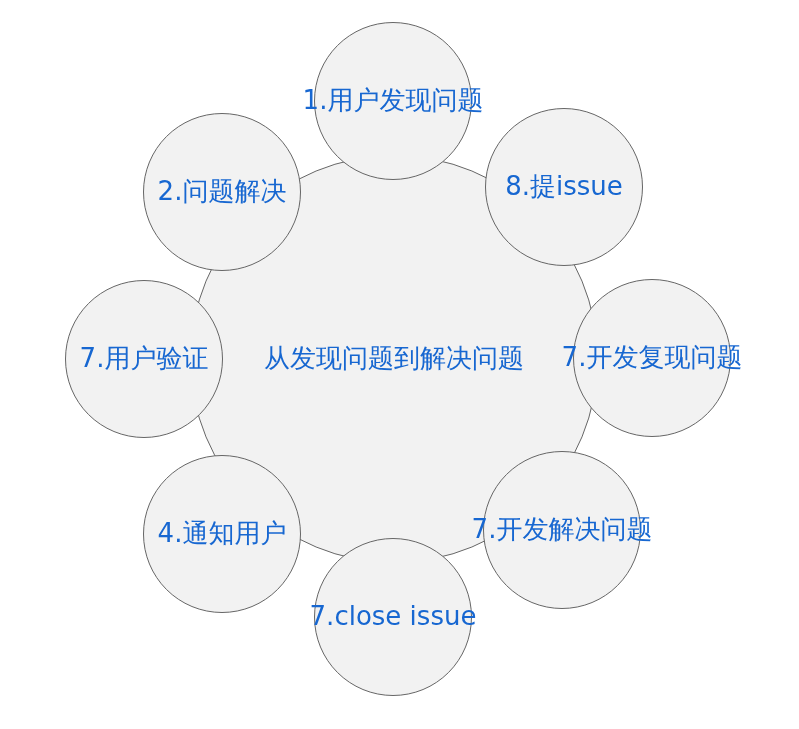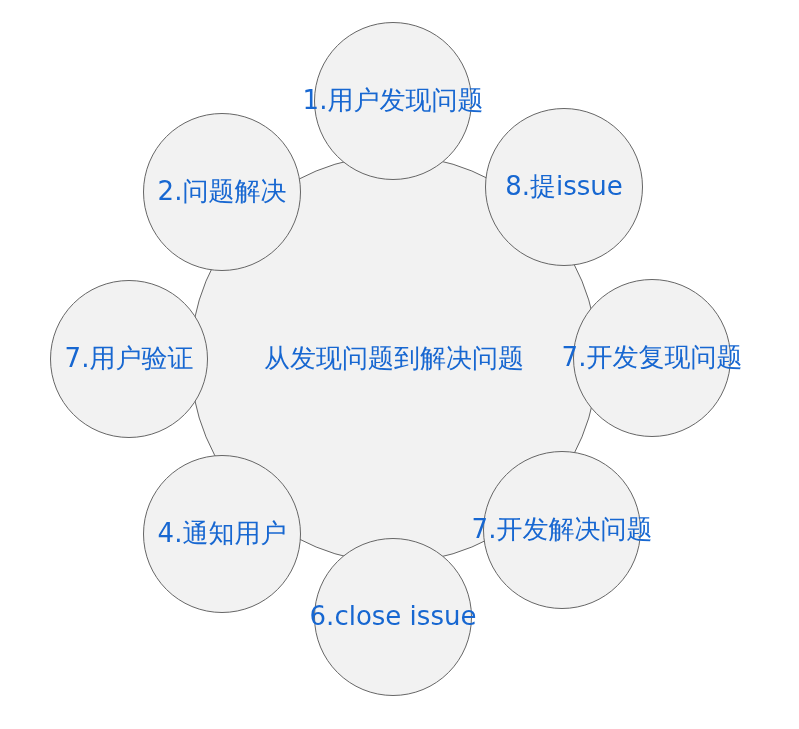--- a/index.html
+++ b/index.html
@@ -51,25 +51,25 @@
       <div class="circle step-circle" style="left: 485px; top: 108px; width: 158px; height: 158px;">
         <span class="label">8.提issue</span>
       </div>
       <div class="circle step-circle" style="left: 573px; top: 279px; width: 158px; height: 158px;">
         <span class="label">7.开发复现问题</span>
       </div>
       <div class="circle step-circle" style="left: 483px; top: 451px; width: 158px; height: 158px;">
         <span class="label">7.开发解决问题</span>
       </div>
       <div class="circle step-circle" style="left: 314px; top: 538px; width: 158px; height: 158px;">
-        <span class="label">6.close issue</span>
+        <span class="label">7.close issue</span>
       </div>
       <div class="circle step-circle" style="left: 143px; top: 455px; width: 158px; height: 158px;">
         <span class="label">4.通知用户</span>
       </div>
-      <div class="circle step-circle" style="left: 50px; top: 280px; width: 158px; height: 158px;">
+      <div class="circle step-circle" style="left: 65px; top: 280px; width: 158px; height: 158px;">
         <span class="label">7.用户验证</span>
       </div>
       <div class="circle step-circle" style="left: 143px; top: 113px; width: 158px; height: 158px;">
         <span class="label">2.问题解决</span>
       </div>
     </div>
 </div>
 
 </body></html>

